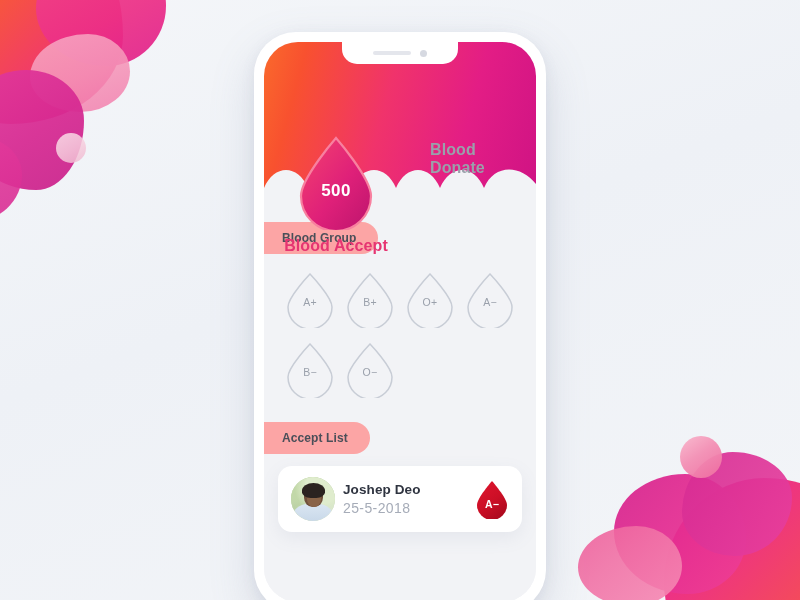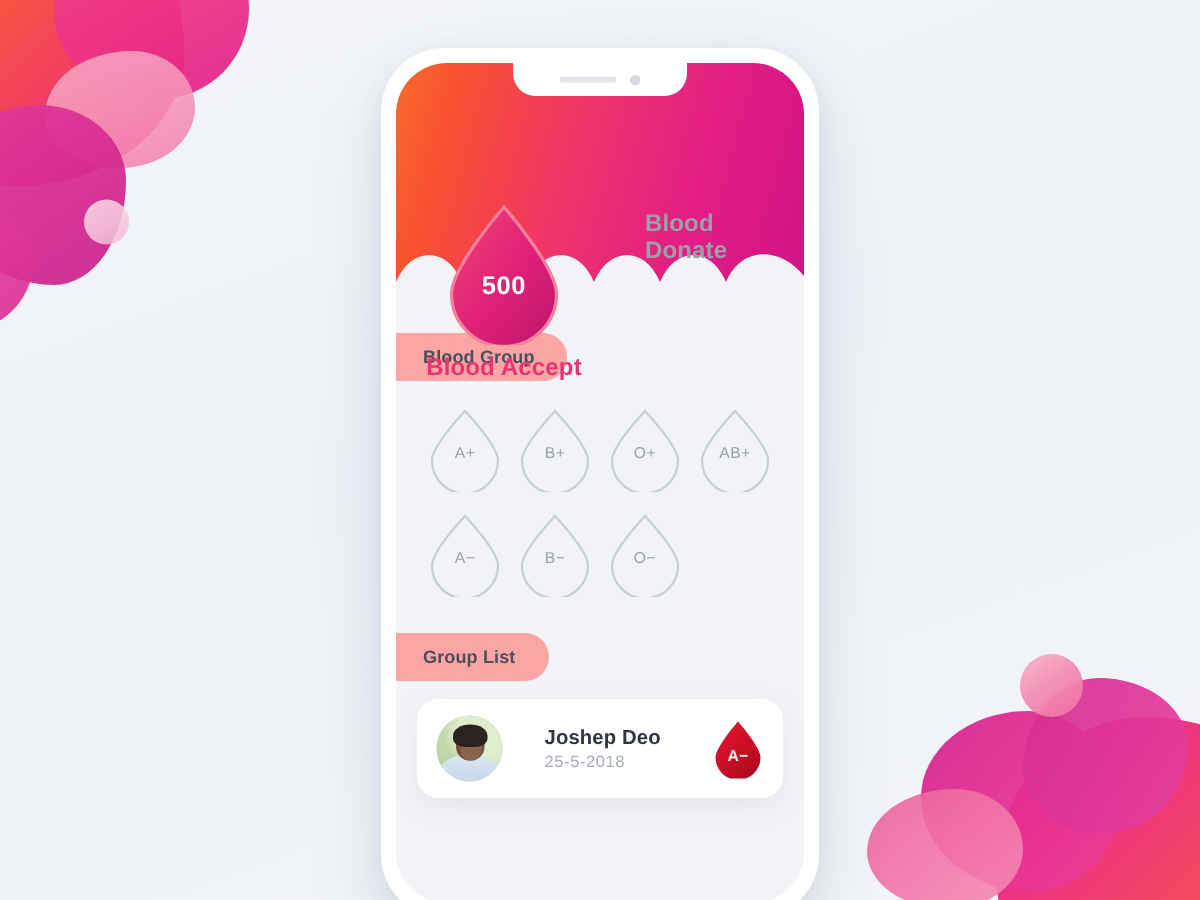--- a/index.html
+++ b/index.html
@@ -317,21 +317,21 @@
 
   
   .list-card {
     margin: 12px 14px 0 14px;
     background: #ffffff;
     border-radius: 14px;
     box-shadow: 0 6px 18px rgba(120,130,155,.10);
     padding: 11px 13px;
     display: flex;
     align-items: center;
-    gap: 28px;
+    gap: 8px;
   }
 
   .avatar {
     position: relative;
     width: 44px;
     height: 44px;
     border-radius: 50%;
     overflow: hidden;
     flex: 0 0 auto;
     background: #cdd9bf;
@@ -383,21 +383,21 @@
 
   .person-info { flex: 1 1 auto; min-width: 0; }
   .person-name {
     font-size: 13.5px;
     font-weight: bold;
     color: #2f3440;
     letter-spacing: .1px;
   }
   .person-date {
     margin-top: 3px;
-    font-size: 11px;
+    font-size: 14px;
     color: #a6acb8;
     letter-spacing: .4px;
   }
 
   .badge-wrap {
     position: relative;
     width: 34px;
     height: 40px;
     flex: 0 0 auto;
   }
@@ -501,45 +501,39 @@
             <div class="group-cell">
               <svg width="52" height="58" viewBox="0 0 52 58">
                   <path d="M26 4 C 26 4, 48 27, 48 37 A 22 22 0 1 1 4 37 C 4 27, 26 4, 26 4 Z" fill="none" stroke="#C8CDD6" stroke-width="1.5"></path>
                 </svg>
               <div class="group-label">O+</div>
             </div>
             <div class="group-cell">
               <svg width="52" height="58" viewBox="0 0 52 58">
                   <path d="M26 4 C 26 4, 48 27, 48 37 A 22 22 0 1 1 4 37 C 4 27, 26 4, 26 4 Z" fill="none" stroke="#C8CDD6" stroke-width="1.5"></path>
                 </svg>
-              <div class="group-label">AB+</div>
-            </div>
-            <div class="group-cell">
-              <svg width="52" height="58" viewBox="0 0 52 58">
-                  <path d="M26 4 C 26 4, 48 27, 48 37 A 22 22 0 1 1 4 37 C 4 27, 26 4, 26 4 Z" fill="none" stroke="#C8CDD6" stroke-width="1.5"></path>
-                </svg>
               <div class="group-label">A−</div>
             </div>
             <div class="group-cell">
               <svg width="52" height="58" viewBox="0 0 52 58">
                   <path d="M26 4 C 26 4, 48 27, 48 37 A 22 22 0 1 1 4 37 C 4 27, 26 4, 26 4 Z" fill="none" stroke="#C8CDD6" stroke-width="1.5"></path>
                 </svg>
               <div class="group-label">B−</div>
             </div>
             <div class="group-cell">
               <svg width="52" height="58" viewBox="0 0 52 58">
                   <path d="M26 4 C 26 4, 48 27, 48 37 A 22 22 0 1 1 4 37 C 4 27, 26 4, 26 4 Z" fill="none" stroke="#C8CDD6" stroke-width="1.5"></path>
                 </svg>
               <div class="group-label">O−</div>
             </div>
           </div>
         </div>
 
         <div class="section-list">
-          <div class="chip">Group List</div>
+          <div class="chip">Accept List</div>
 
           <div class="list-card">
             <div class="avatar">
               <div class="bg-foliage"></div>
               <div class="shirt"></div>
               <div class="head"></div>
               <div class="face"></div>
               <div class="hair"></div>
             </div>
 

